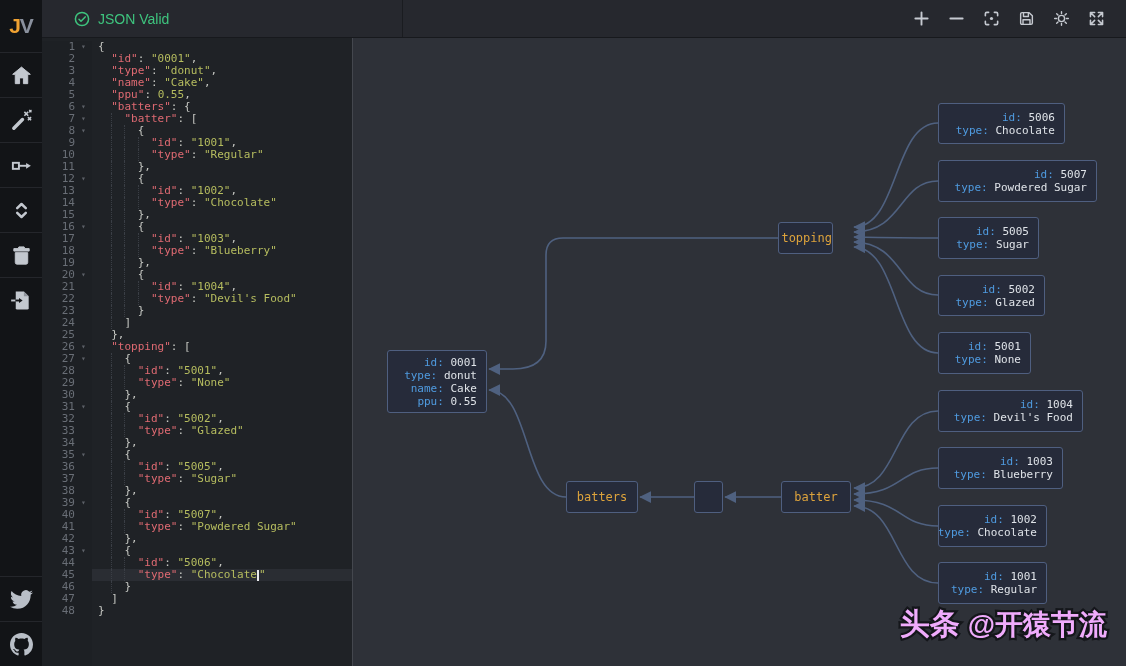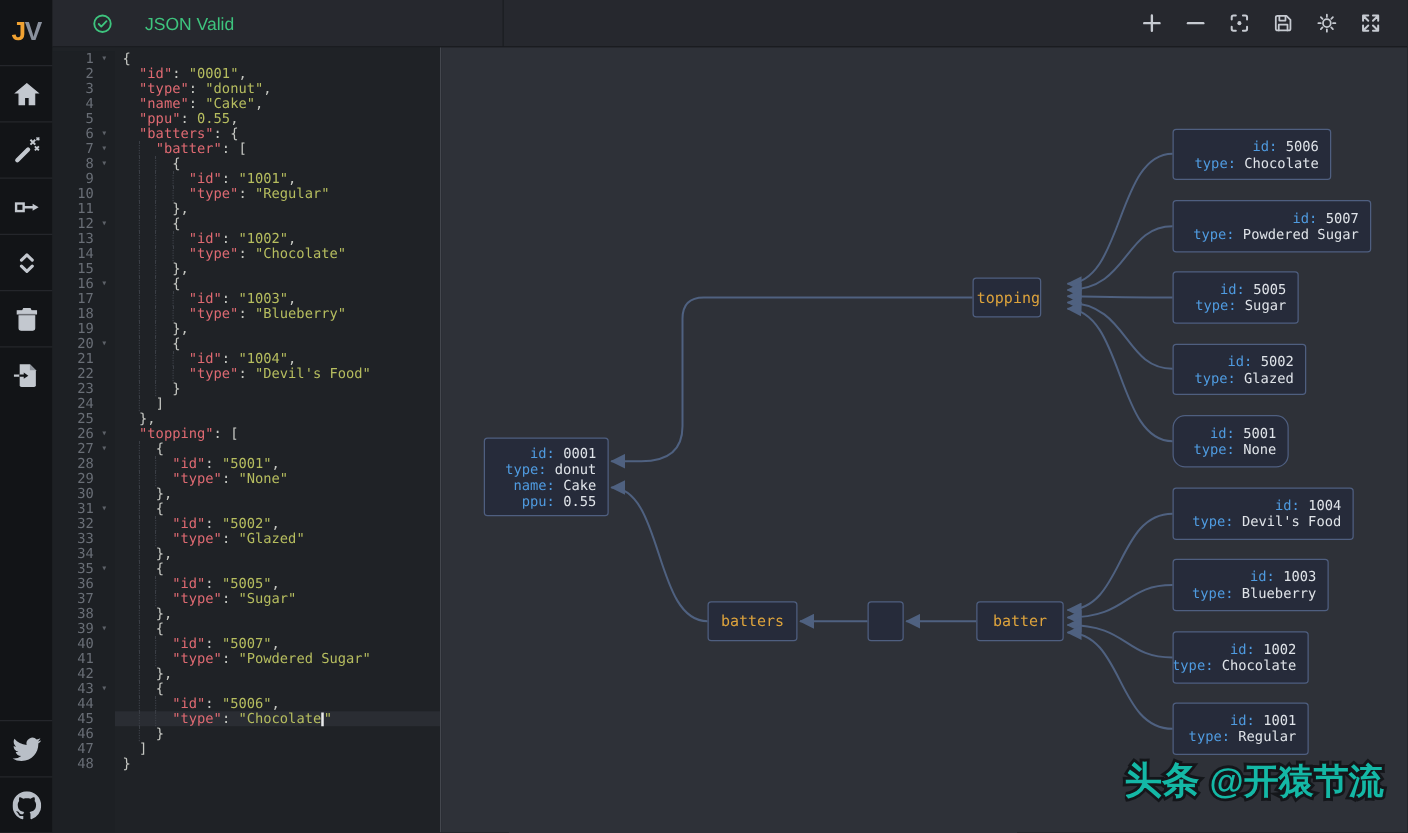--- a/index.html
+++ b/index.html
@@ -17,21 +17,21 @@
               border-top:1px solid #24262b; cursor:pointer; }
   .side-btn svg { width:23px; height:23px; }
   .side-icon { fill:#c3c8cf; stroke:#c3c8cf; }
   .spacer { flex:1; }
   .side-bottom { width:42px; }
 
   
   .main { flex:1; display:flex; flex-direction:column; }
   .topbar { height:38px; display:flex; background:#26282e; border-bottom:1px solid #17191d; }
   .topbar-left { width:361px; display:flex; align-items:center; padding-left:32px;
-                 gap:26px; border-right:1px solid #1a1c20; }
+                 gap:8px; border-right:1px solid #1a1c20; }
   .status-label { color:#3ec47e; font-size:14px; }
   .topbar-right { flex:1; display:flex; align-items:center; justify-content:flex-end;
                   gap:18px; padding-right:21px; }
   .tb-btn { background:none; border:none; display:flex; align-items:center; cursor:pointer; padding:0; }
   .tb-btn svg { width:17px; height:17px; stroke:#c6cad1; fill:none; stroke-width:1.7;
                 stroke-linecap:round; stroke-linejoin:round; }
   .search-wrap { position:relative; margin:0 0 0 -2px; }
   .search-input { width:142px; height:26px; background:#1b1d22; border:none; border-radius:4px;
                   color:#d2d5da; font-size:13px; padding:0 28px 0 10px; outline:none; }
   .search-input::placeholder { color:#8b9099; }
@@ -63,21 +63,21 @@
   .gnode { position:absolute; background:#262b3a; border:1px solid #4f5f80; border-radius:3px;
            font-family:"DejaVu Sans Mono","Liberation Mono",monospace; font-size:11px;
            color:#dfe3e8; cursor:pointer; overflow:hidden; }
   .gnode.object { padding:5px 9px; display:flex; flex-direction:column; justify-content:center;align-items:flex-end; }
   .gnode.parent { display:flex; align-items:center; justify-content:center; }
   .plabel { color:#dda33c; font-size:12px; }
   .nrow { line-height:13px; white-space:nowrap; }
   .nk { color:#4f9be0; } .nv { color:#dfe3e8; }
 
   .watermark { position:absolute; right:19px; bottom:21px; white-space:nowrap;
-               color:#14b8a6; -webkit-text-stroke:4.5px #15171b; paint-order:stroke fill;
+               color:#f0abfc; -webkit-text-stroke:4.5px #15171b; paint-order:stroke fill;
                text-shadow:0 0 2px #15171b; font-size:28px; font-weight:700; }
   .watermark .wm-b { font-weight:900; font-size:30px; margin-right:8px; }
 </style>
 </head>
 <body>
 
 <div class="app">
 
   <div class="sidebar">
     <div class="logo">
@@ -483,21 +483,21 @@
               <div class="nrow"><span class="nk">type: </span><span class="nv">Powdered Sugar</span></div>
             </div>
             <div class="gnode object" style="left: 585px; top: 179px; width: 101px; height: 42px;">
               <div class="nrow"><span class="nk">id: </span><span class="nv">5005</span></div>
               <div class="nrow"><span class="nk">type: </span><span class="nv">Sugar</span></div>
             </div>
             <div class="gnode object" style="left: 585px; top: 237px; width: 107px; height: 41px;">
               <div class="nrow"><span class="nk">id: </span><span class="nv">5002</span></div>
               <div class="nrow"><span class="nk">type: </span><span class="nv">Glazed</span></div>
             </div>
-            <div class="gnode object" style="left: 585px; top: 294px; width: 93px; height: 42px; border-radius: 10px;">
+            <div class="gnode object" style="left: 585px; top: 294px; width: 93px; height: 42px;">
               <div class="nrow"><span class="nk">id: </span><span class="nv">5001</span></div>
               <div class="nrow"><span class="nk">type: </span><span class="nv">None</span></div>
             </div>
             <div class="gnode object" style="left: 585px; top: 352px; width: 145px; height: 42px;">
               <div class="nrow"><span class="nk">id: </span><span class="nv">1004</span></div>
               <div class="nrow"><span class="nk">type: </span><span class="nv">Devil's Food</span></div>
             </div>
             <div class="gnode object" style="left: 585px; top: 409px; width: 125px; height: 42px;">
               <div class="nrow"><span class="nk">id: </span><span class="nv">1003</span></div>
               <div class="nrow"><span class="nk">type: </span><span class="nv">Blueberry</span></div>

